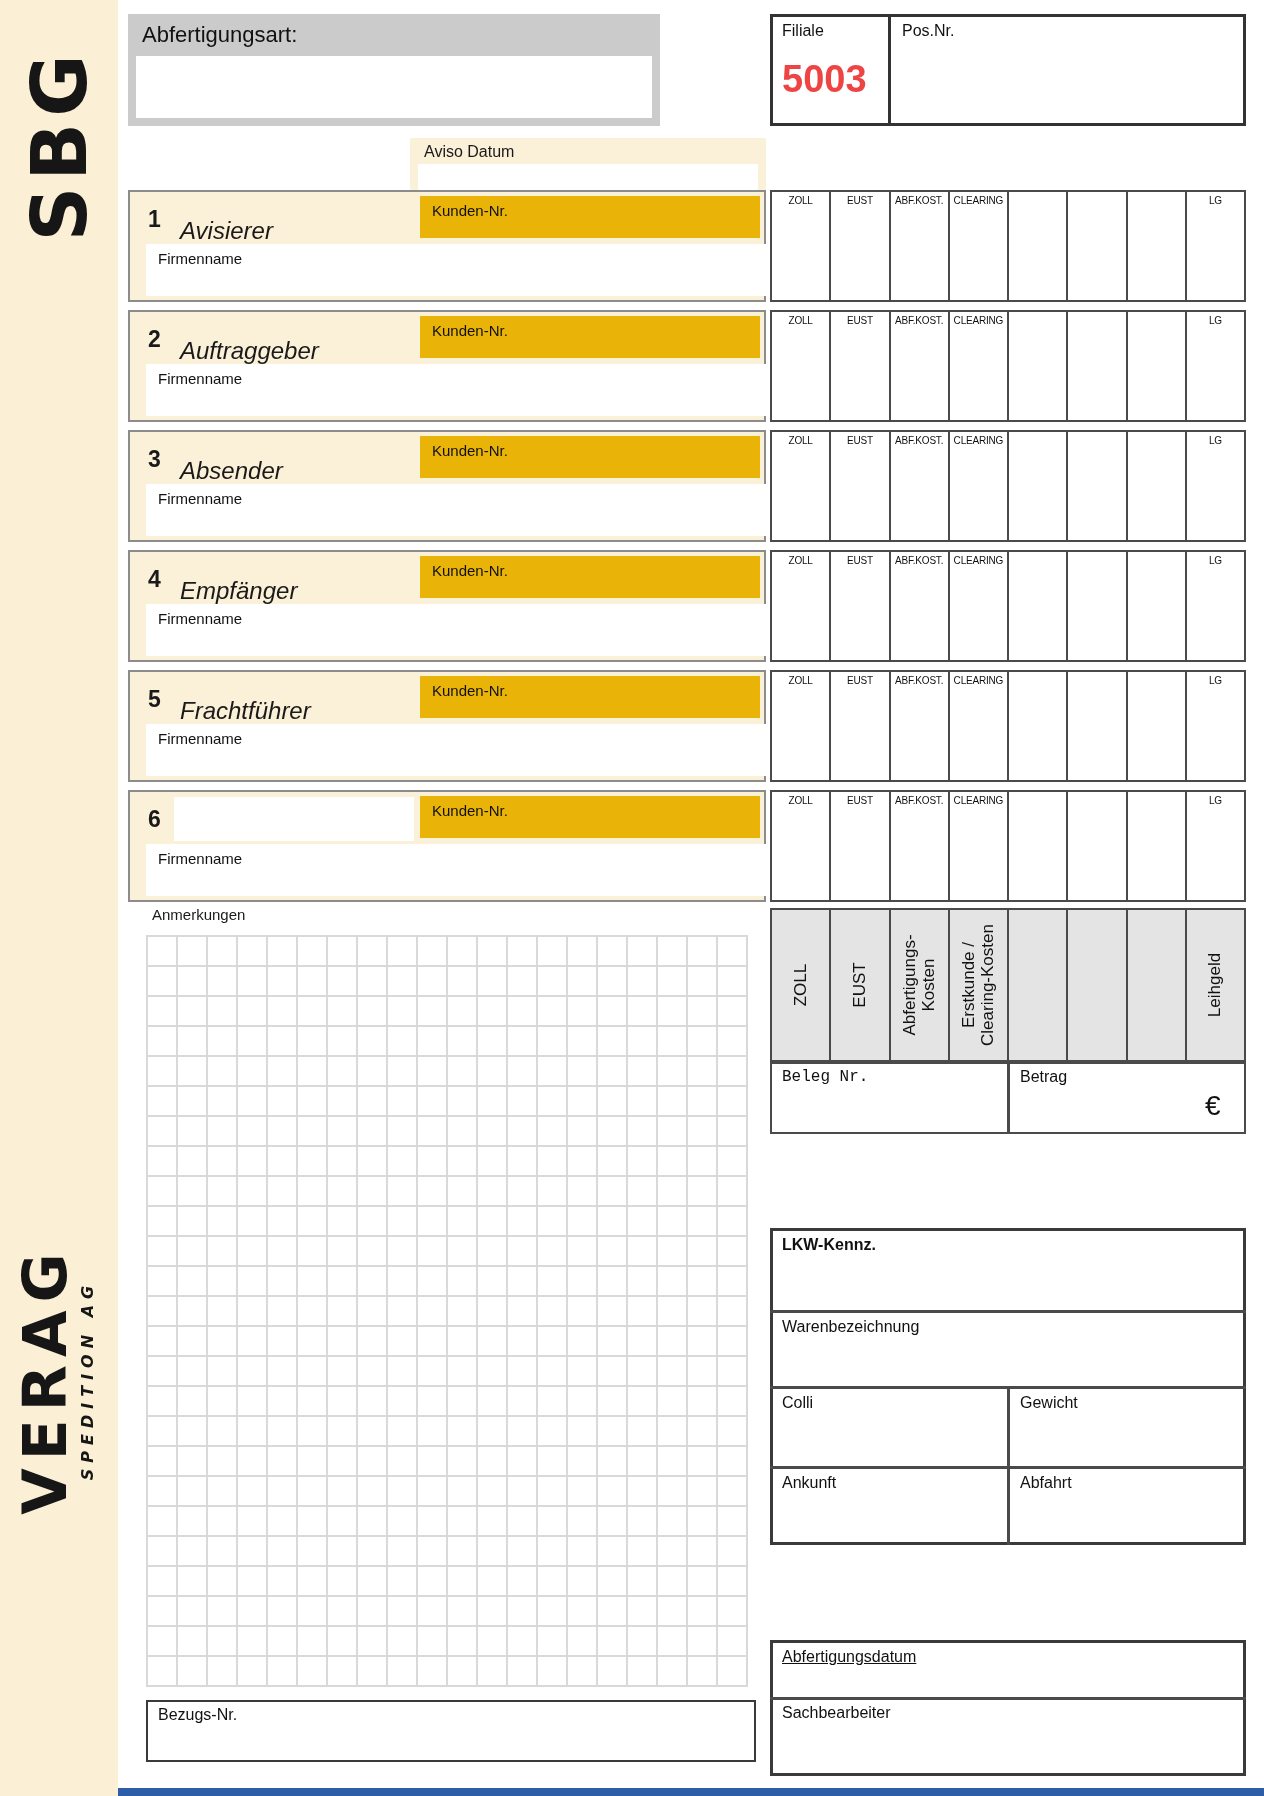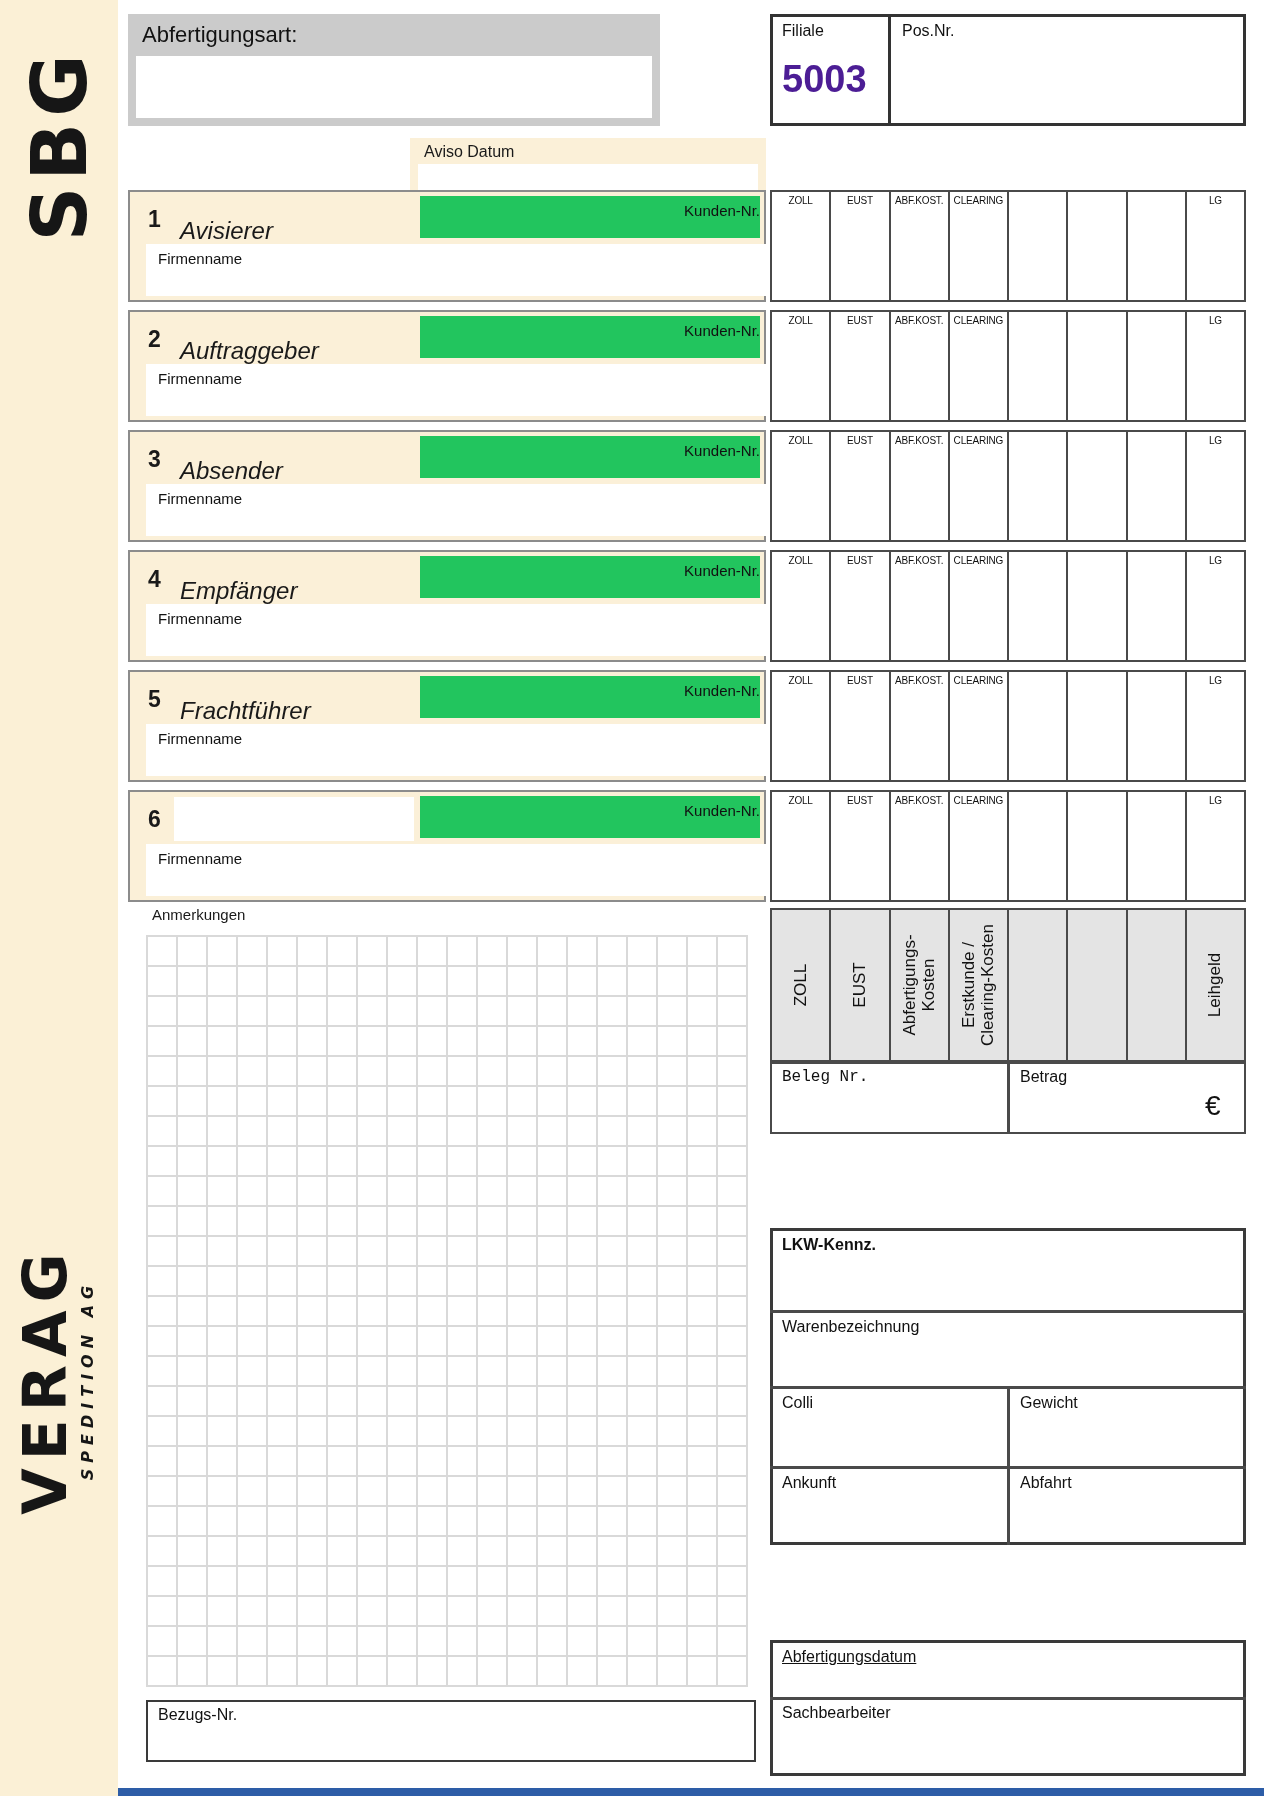--- a/index.html
+++ b/index.html
@@ -15,21 +15,21 @@
 
   
   .graybox{left:128px;top:14px;width:532px;height:112px;background:#CBCBCB;}
   .graybox-label{left:142px;top:22px;font-size:22px;color:#111;}
   .graybox-input{left:136px;top:56px;width:516px;height:62px;background:#fff;}
 
   
   .filiale-box{left:770px;top:14px;width:476px;height:112px;border:3px solid #333;background:#fff;}
   .filiale-divider{left:888px;top:14px;width:3px;height:112px;background:#333;}
   .fld-label{font-size:16px;color:#111;}
-  .filiale-value{left:782px;top:58px;font-size:38px;font-weight:800;color:#4c1d95;}
+  .filiale-value{left:782px;top:58px;font-size:38px;font-weight:800;color:#ef4444;}
 
   
   .ab-title{left:770px;top:132px;width:476px;height:34px;background:#E8E8E8;border:2px solid #5a5a5a;
             display:flex;align-items:center;justify-content:center;font-size:19px;}
   .ab-block{left:770px;width:476px;height:112px;border:2.5px solid #4a4a4a;background:#fff;display:flex;}
   .ab-cell{flex:1;border-right:2px solid #4a4a4a;position:relative;}
   .ab-cell:last-child{border-right:none;}
   .ab-head{display:block;text-align:center;font-size:10px;letter-spacing:-0.2px;padding-top:3px;white-space:nowrap;overflow:hidden;color:#111;}
 
   
@@ -65,21 +65,21 @@
   
   .aviso-box{left:410px;top:138px;width:356px;height:52px;background:#FBF0D8;}
   .aviso-label{left:424px;top:143px;font-size:16px;}
   .aviso-input{left:418px;top:164px;width:340px;height:44px;background:#fff;}
 
   
   .party{left:128px;width:638px;height:112px;background:#FBF0D8;border:2.5px solid #8C8C8C;}
   .pnum{position:absolute;left:18px;top:14px;font-size:23px;font-weight:800;}
   .plabel{position:absolute;left:50px;top:25px;font-size:24px;font-style:italic;}
   .plabel-input{position:absolute;left:44px;top:5px;width:240px;height:44px;background:#fff;}
-  .kunden-input{position:absolute;left:290px;top:4px;width:340px;height:42px;background:#22c55e;text-align:right;}
+  .kunden-input{position:absolute;left:290px;top:4px;width:340px;height:42px;background:#eab308;}
   .firma-input{position:absolute;left:16px;top:52px;width:734px;height:52px;background:#fff;}
   .field-label{display:block;padding:6px 0 0 12px;font-size:15px;color:#111;}
 
   .blue-bar{left:118px;top:1788px;width:1146px;height:8px;background:#2D5DA7;}
 </style>
 </head>
 <body>
 
 <div class="page">
 

